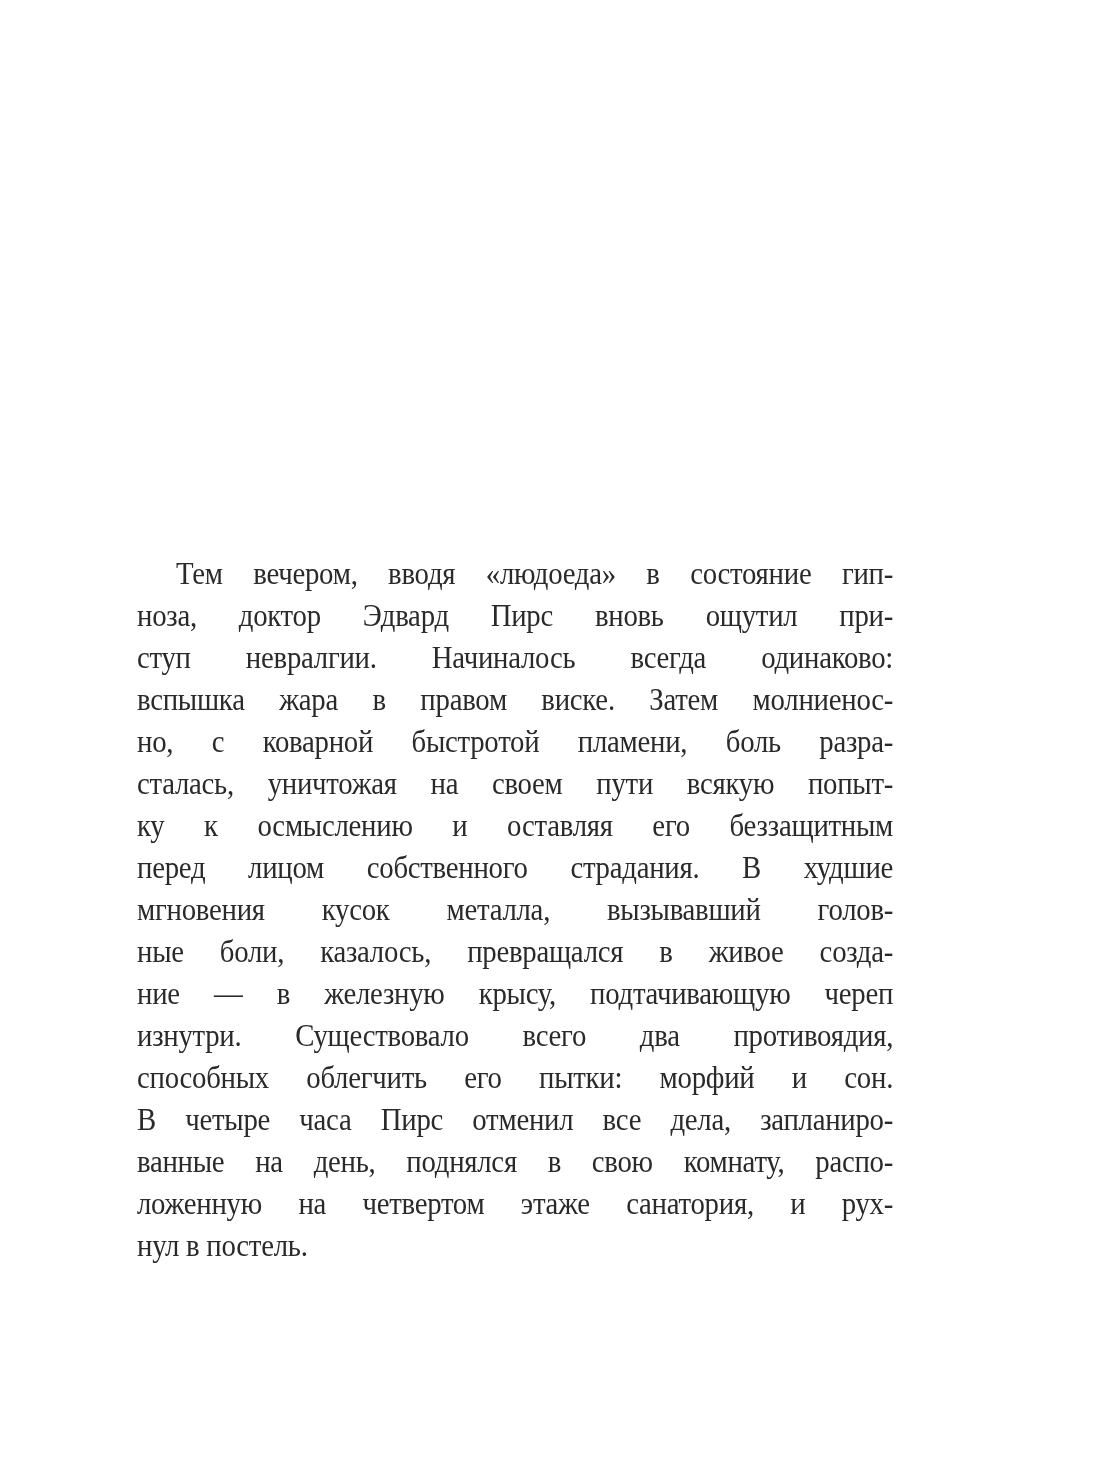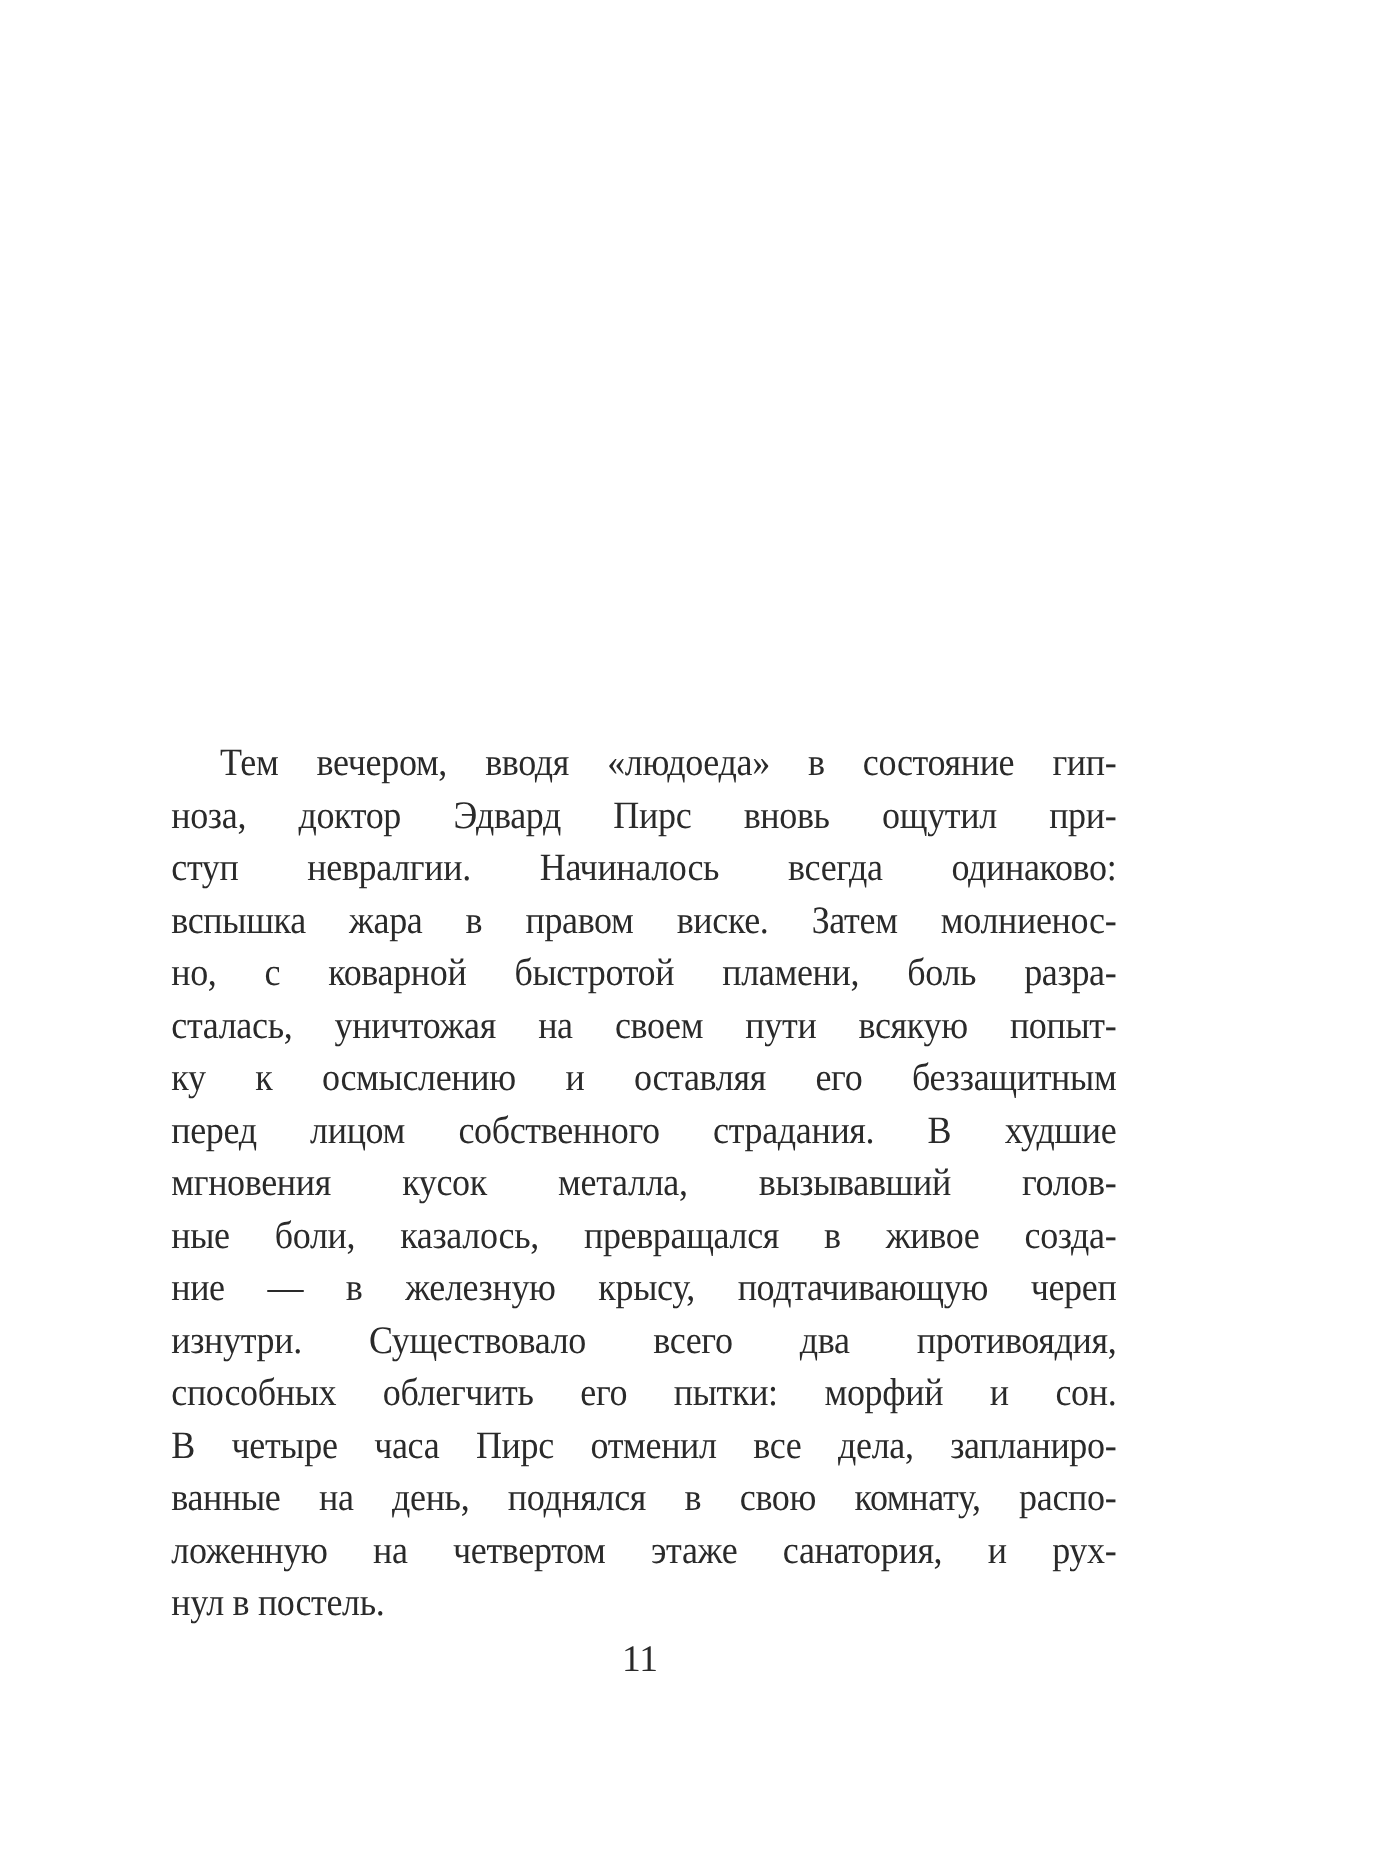--- a/index.html
+++ b/index.html
@@ -18,21 +18,20 @@
     .page {
       position: absolute;
       left: 0; top: 0;
       width: 1100px; height: 1480px;
     }
     .text-block {
       position: absolute;
       left: 137px;
       top: 553px;
       width: 756px;
-      margin-top: 36px;
     }
     .line {
       display: block;
       height: 42px;
       line-height: 42px;
       font-size: 31px;
       white-space: nowrap;
       text-align: justify;
       text-align-last: justify;
       letter-spacing: -0.3px;
@@ -74,14 +73,13 @@
     <span class="line">ные боли, казалось, превращался в живое созда-</span>
     <span class="line">ние — в железную крысу, подтачивающую череп</span>
     <span class="line">изнутри. Существовало всего два противоядия,</span>
     <span class="line">способных облегчить его пытки: морфий и сон.</span>
     <span class="line">В четыре часа Пирс отменил все дела, заплaниро-</span>
     <span class="line">ванные на день, поднялся в свою комнату, распо-</span>
     <span class="line">ложенную на четвертом этаже санатория, и рух-</span>
     <span class="line last">нул в постель.</span>
   </div>
 
-  <div class="page-number">11</div>
 </div>
 
 </body></html>

